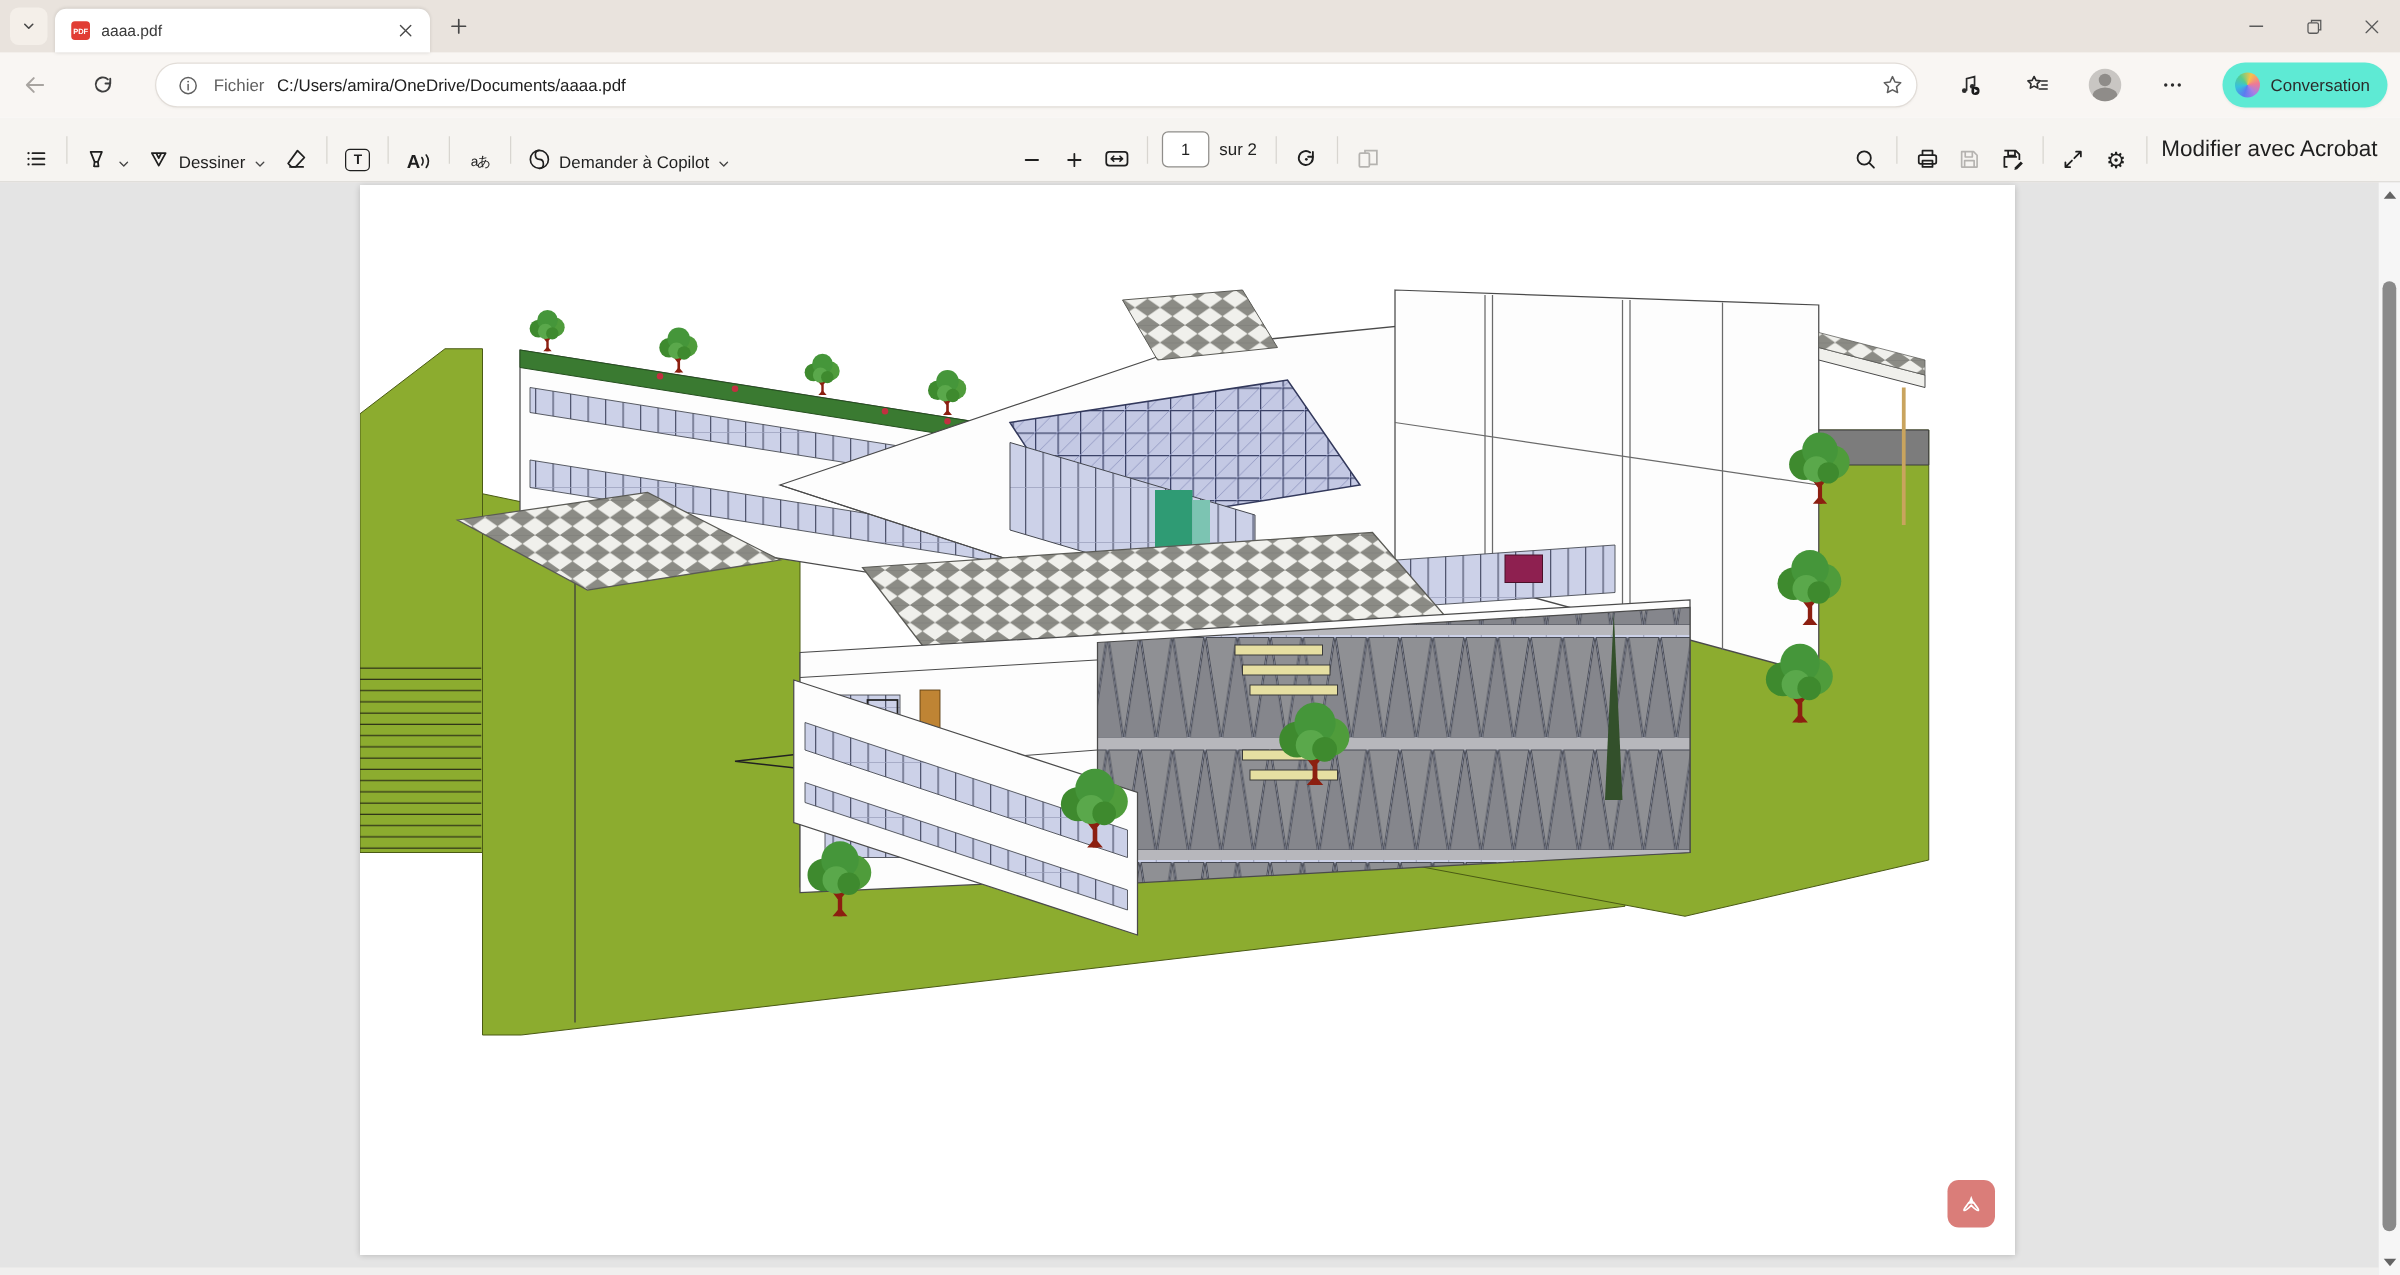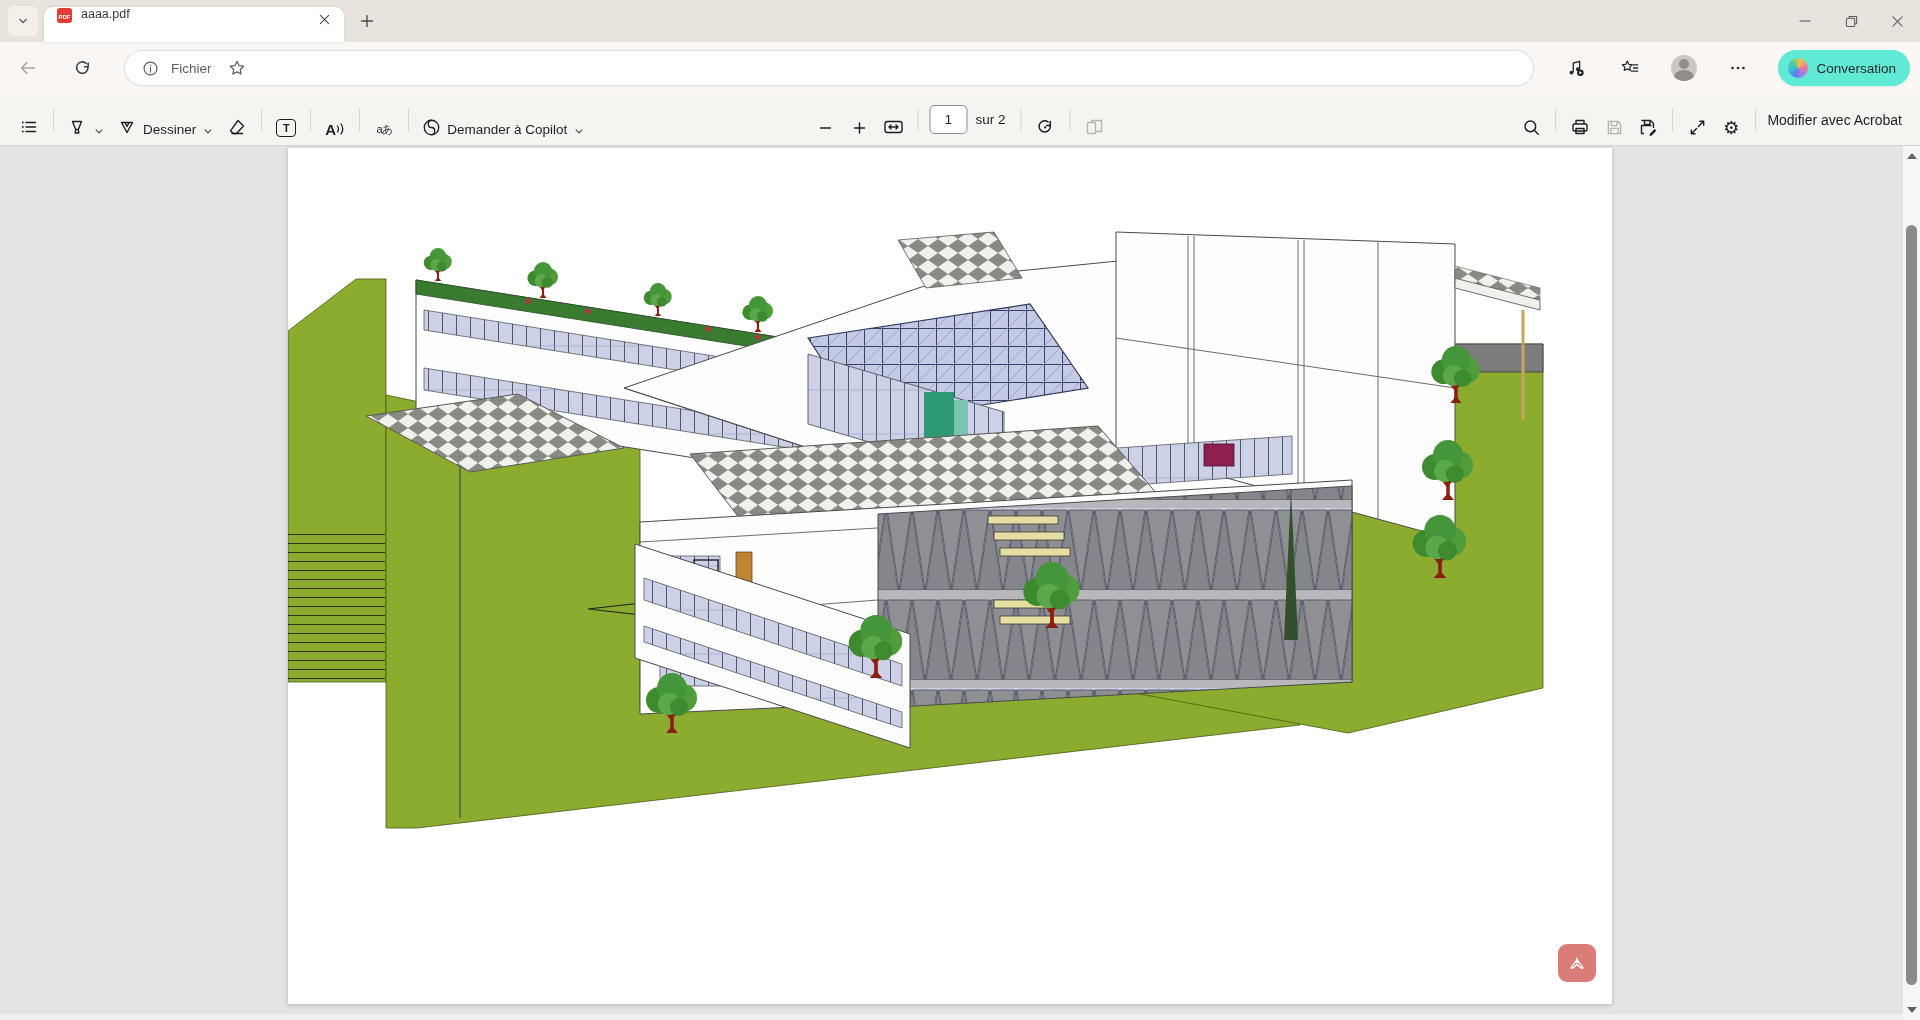--- a/index.html
+++ b/index.html
@@ -2,21 +2,21 @@
 <html><head>
 <meta charset="utf-8">
 <style>
   * { margin:0; padding:0; box-sizing:border-box; }
   html,body { width:1920px; height:1020px; overflow:hidden;
     font-family:"Liberation Sans", sans-serif; font-size:13px; color:#1f1f1f; }
   .titlebar { height:42px; background:#e9e3dd; display:flex; align-items:center; position:relative; }
   .tabsearch { width:30px; height:30px; margin:0 6px 0 8px; border-radius:7px; background:#f4efe9;
     display:flex; align-items:center; justify-content:center; }
   .tab { align-self:flex-end; width:300px; height:35px; background:#fff; border-radius:9px 9px 0 0;
-    display:flex; align-items:flex-start; padding:0 8px 0 12px; box-shadow:0 0 3px rgba(0,0,0,.12); }
+    display:flex; align-items:center; padding:0 8px 0 12px; box-shadow:0 0 3px rgba(0,0,0,.12); }
   .tab-title { flex:1; font-size:12.5px; color:#3a3a3a; white-space:nowrap; overflow:hidden; margin-left:8px; }
   .tab-close { width:24px; height:24px; border-radius:5px; display:flex; align-items:center; justify-content:center; }
   .newtab { width:30px; height:30px; margin-left:8px; border-radius:6px; display:flex; align-items:center; justify-content:center; }
   .win-controls { position:absolute; right:0; top:0; height:42px; display:flex; }
   .win-btn { width:46px; height:42px; display:flex; align-items:center; justify-content:center; color:#5a5a5a; }
   .addressbar { height:52px; background:#f9f6f3; display:flex; align-items:center; padding:0 10px; gap:18px; }
   .nav-btn { width:36px; height:36px; border-radius:7px; display:flex; align-items:center; justify-content:center; }
   .url-pill { flex:1; height:36px; margin:0 6px; background:#fff; border:1px solid #e2ddd8; border-radius:18px;
     display:flex; align-items:center; padding:0 4px 0 10px; box-shadow:0 1px 2px rgba(0,0,0,.04); }
   .scheme { color:#5f5f5f; margin:0 10px 0 6px; font-size:13.5px; }
@@ -36,21 +36,21 @@
   .tool-btn { min-width:34px; height:34px; border-radius:6px; display:flex; align-items:flex-end; justify-content:center;
     gap:6px; padding:0 6px; color:#1f1f1f; }
   .tool-btn.disabled { color:#b5b3b0; }
   .tool-label { font-size:13.5px; }
   .tdiv { width:1px; height:22px; background:#d8d5d0; margin:0 7px; }
   .bar-center { position:absolute; left:50%; transform:translateX(-50%); display:flex; align-items:center; }
   .bar-right { margin-left:auto; display:flex; align-items:center; }
   .page-input { width:38px; height:29px; text-align:center; border:1px solid #8f8d8a; border-radius:5px;
     font-size:13px; color:#1f1f1f; background:#fff; margin:0 4px; font-family:"Liberation Sans",sans-serif; }
   .sur { margin:0 8px 0 4px; font-size:13.5px; }
-  .acrobat-label { font-size:14px; margin:0 6px 0 4px; white-space:nowrap; }
+  .acrobat-label { font-size:18px; margin:0 6px 0 4px; white-space:nowrap; }
   .content { position:absolute; left:0; right:0; top:146px; bottom:0; background:#e4e4e4; }
   .pdf-page { position:absolute; left:288px; top:2px; width:1324px; height:856px; background:#fff;
     box-shadow:0 1px 5px rgba(0,0,0,.20); }
   .pdf-page svg { display:block; width:100%; height:100%; }
   .vscroll { position:absolute; right:0; top:0; width:17px; height:100%; background:#f6f6f6; }
   .scroll-arrow { position:absolute; left:0; width:17px; height:16px; display:flex; align-items:center; justify-content:center; }
   .scroll-thumb { position:absolute; left:3px; top:79px; width:11px; height:760px; border-radius:6px; background:#8a8a8a; }
   .tri-up { width:0; height:0; border-left:5px solid transparent; border-right:5px solid transparent; border-bottom:6px solid #636363; }
   .tri-down { width:0; height:0; border-left:5px solid transparent; border-right:5px solid transparent; border-top:6px solid #636363; }
   .acro-float { position:absolute; left:1558px; top:798px; width:38px; height:38px; border-radius:9px;
@@ -124,20 +124,21 @@
   </div>
   <div class="url-pill">
     <span class="pill-icon">
       <svg class="icon" width="17" height="17" viewBox="0 0 20 20" fill="none" stroke="#5f5f5f" stroke-width="1.4">
           <circle cx="10" cy="10" r="7.6"></circle>
           <path d="M10 9v5" stroke-linecap="round"></path>
           <circle cx="10" cy="6.2" r="0.9" fill="#5f5f5f" stroke="none"></circle>
         </svg>
     </span>
     <span class="scheme">Fichier</span>
+    <span class="url-text">C:/Users/amira/OneDrive/Documents/aaaa.pdf</span>
     <span class="pill-icon">
       <svg class="icon" width="18" height="18" viewBox="0 0 20 20" fill="none" stroke="#5f5f5f" stroke-width="1.4" stroke-linejoin="round">
           <path d="M10 2.6l2.2 4.7 5.1.7-3.7 3.6.9 5.1-4.5-2.4-4.5 2.4.9-5.1L2.7 8l5.1-.7z"></path>
         </svg>
     </span>
   </div>
   <div class="bar-icon">
     <svg class="icon" width="20" height="20" viewBox="0 0 22 22" fill="none" stroke="#2b2b2b" stroke-width="1.5">
         <path d="M8 16V5.5l7-1.8V12"></path>
         <circle cx="6" cy="16" r="2.1" fill="#2b2b2b" stroke="none"></circle>

